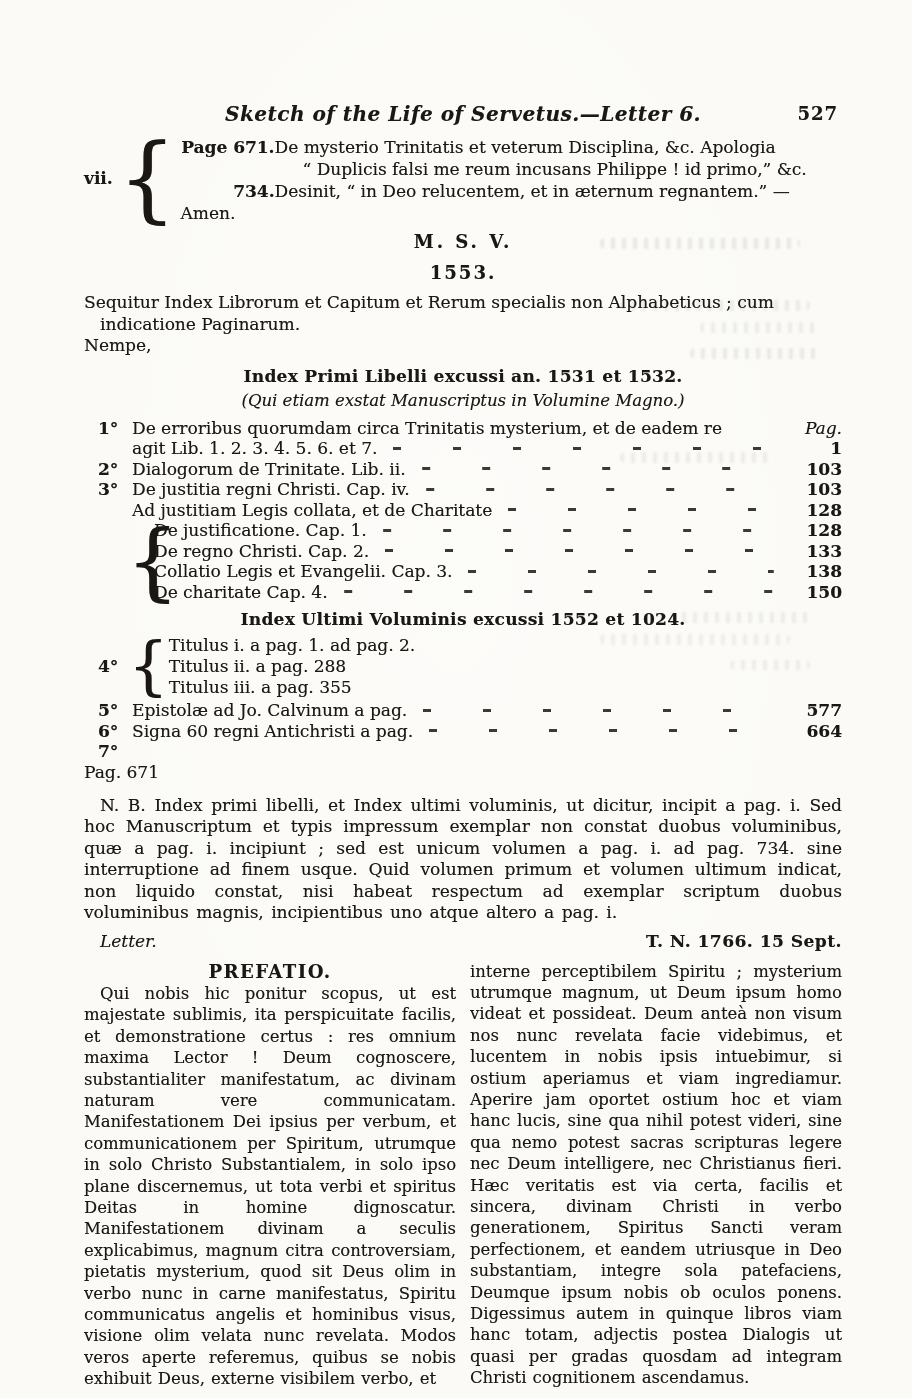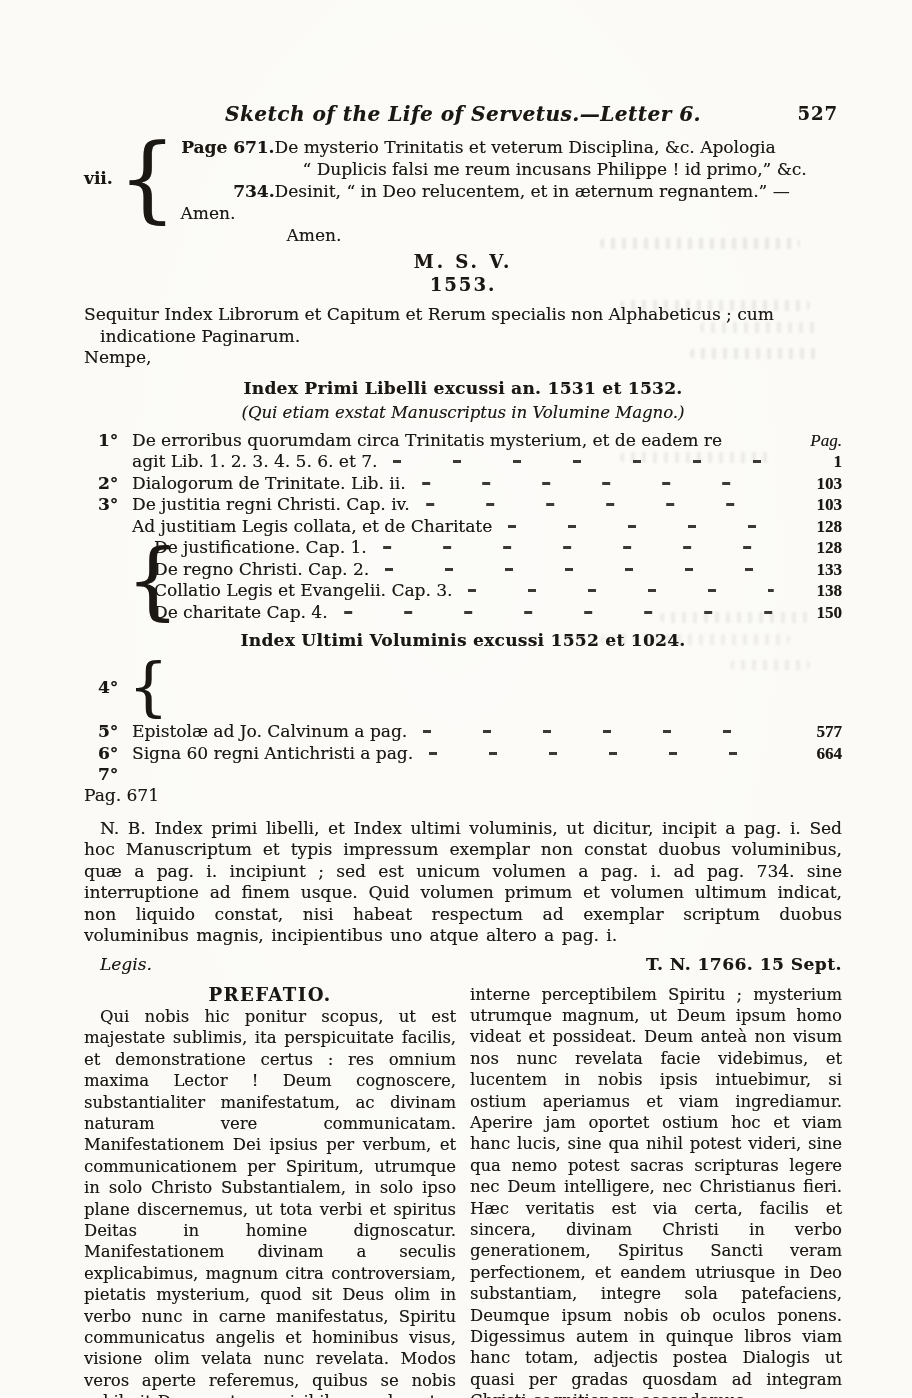--- a/index.html
+++ b/index.html
@@ -33,38 +33,38 @@
   .vii{display:flex;margin-top:8px;}
   .vii-label{width:34px;font-weight:bold;padding-top:32px;font-size:17px;flex:0 0 auto;}
   .vii-brace{flex:0 0 20px;display:flex;align-items:center;height:90px;overflow:visible;}
   .vii-brace span{font-size:92px;line-height:1;transform:scaleY(1.02);display:block;margin-top:-4px;}
   .vii-lines{flex:1;font-size:17px;line-height:22px;padding-left:4px;}
   .vprefix{display:inline-block;min-width:94px;text-align:right;margin-right:0;font-weight:bold;}
   .vline.q{padding-left:122px;}
   .vline.a{padding-left:106px;}
 
   .msv{font-size:18px;font-weight:bold;letter-spacing:3px;margin-top:5px;}
-  .year{font-size:18px;font-weight:bold;letter-spacing:2px;margin-top:2px;}
+  .year{font-size:18px;font-weight:bold;letter-spacing:2px;margin-top:10px;}
 
   .seq{margin-top:9px;font-size:17px;line-height:21.5px;}
   .seq2{padding-left:16px;}
 
   .idx-title{font-size:17px;font-weight:bold;margin-top:9px;letter-spacing:0.3px;}
   .idx-sub{font-size:16.5px;font-style:italic;margin-top:5px;}
 
   
   .ilist{margin-top:8px;font-size:17px;line-height:20.5px;padding-left:14px;}
   .irow{display:flex;align-items:baseline;}
   .numcol{flex:0 0 34px;font-weight:bold;}
   .itext{flex:0 0 auto;}
   .leader{flex:1 1 auto;align-self:center;height:3px;min-width:30px;margin:0 16px;
     background:repeating-linear-gradient(90deg, var(--ink) 0 8px, transparent 8px 60px);
     background-position:center;opacity:0.85;}
   .leader.noline{background:none;}
-  .pcol{flex:0 0 52px;text-align:right;font-weight:bold;font-family:Liberation Serif, serif;}
+  .pcol{flex:0 0 52px;text-align:right;font-weight:bold;}
   .pag-label{font-weight:normal;font-style:italic;}
 
   .bgroup{position:relative;margin-left:30px;padding-left:26px;}
   .bg-brace{position:absolute;left:-2px;top:50%;transform:translateY(-50%);}
   .bg-brace span{font-size:84px;line-height:1;display:block;transform:scaleY(1.0);}
 
   
   .t2{margin-top:7px;}
   .g4{display:flex;align-items:center;margin-top:5px;padding-left:14px;font-size:17px;}
   .g4num{flex:0 0 30px;font-weight:bold;}
@@ -119,21 +119,20 @@
 
     <div class="vii">
       <div class="vii-label">vii.</div>
       <div class="vii-brace">
           <span>{</span>
         </div>
       <div class="vii-lines">
         <div class="vline"><span class="vprefix">Page 671.</span><span>De mysterio Trinitatis et veterum Disciplina, &amp;c.  Apologia</span></div>
         <div class="vline q"><span>“ Duplicis falsi me reum incusans Philippe ! id primo,” &amp;c.</span></div>
         <div class="vline"><span class="vprefix">734.</span><span>Desinit, “ in Deo relucentem, et in æternum regnantem.” —Amen.</span></div>
-        <div class="vline a"><span>Amen.</span></div>
       </div>
     </div>
 
     <div class="center msv">M. S. V.</div>
     <div class="center year">1553.</div>
 
     <div class="seq">
       <div>Sequitur Index Librorum et Capitum et Rerum specialis non Alphabeticus ; cum</div>
       <div class="seq2">indicatione Paginarum.</div>
       <div>Nempe,</div>
@@ -201,20 +200,25 @@
       </div>
     </div>
 
     <div class="center idx-title t2">Index Ultimi Voluminis excussi 1552 et 1024.</div>
 
     <div class="g4">
       <div class="g4num">4°</div>
       <div class="g4brace">
           <span>{</span>
         </div>
+      <div class="g4lines">
+        <div>Titulus  i. a pag. 1. ad pag. 2.</div>
+        <div>Titulus ii. a pag. 288</div>
+        <div>Titulus iii. a pag. 355</div>
+      </div>
     </div>
 
     <div class="ilist" style="margin-top:2px;">
       <div class="irow">
         <span class="numcol">5°</span>
         <span class="itext">Epistolæ ad Jo. Calvinum a pag.</span>
         <span class="leader"></span>
         <span class="pcol">577</span>
       </div>
       <div class="irow">
@@ -225,21 +229,21 @@
       </div>
       <div class="irow">
         <span class="numcol">7°</span>
       </div>
     </div>
     <div class="pag671">Pag. 671</div>
 
     <p class="nb">N. B.  Index primi libelli, et Index ultimi voluminis, ut dicitur, incipit a pag. i. Sed hoc Manuscriptum et typis impressum exemplar non constat duobus voluminibus, quæ a pag. i. incipiunt ; sed est unicum volumen a pag. i. ad pag. 734. sine interruptione ad finem usque.  Quid volumen primum et volumen ultimum indicat, non liquido constat, nisi habeat respectum ad exemplar scriptum duobus voluminibus magnis, incipientibus uno atque altero a pag. i.</p>
 
     <div class="sig">
-      <span class="sig-l">Legis.</span>
+      <span class="sig-l">Letter.</span>
       <span class="sig-r">T. N. 1766. 15 Sept.</span>
     </div>
 
     <div class="cols">
       <div class="col">
         <div class="pref-head">PREFATIO.</div>
         <div class="ind">Qui nobis hic ponitur scopus, ut est majestate sublimis, ita perspicuitate facilis, et demonstratione certus : res omnium maxima Lector ! Deum cognoscere, substantialiter manifestatum, ac divinam naturam vere communicatam.  Manifestationem Dei ipsius per verbum, et communicationem per Spiritum, utrumque in solo Christo Substantialem, in solo ipso plane discernemus, ut tota verbi et spiritus Deitas in homine dignoscatur.  Manifestationem divinam a seculis explicabimus, magnum citra controversiam, pietatis mysterium, quod sit Deus olim in verbo nunc in carne manifestatus, Spiritu communicatus angelis et hominibus visus, visione olim velata nunc revelata.  Modos veros aperte referemus, quibus se nobis exhibuit Deus, externe visibilem verbo, et</div>
       </div>
       <div class="col">interne perceptibilem Spiritu ; mysterium utrumque magnum, ut Deum ipsum homo videat et possideat.  Deum anteà non visum nos nunc revelata facie videbimus, et lucentem in nobis ipsis intuebimur, si ostium aperiamus et viam ingrediamur.  Aperire jam oportet ostium hoc et viam hanc lucis, sine qua nihil potest videri, sine qua nemo potest sacras scripturas legere nec Deum intelligere, nec Christianus fieri.  Hæc veritatis est via certa, facilis et sincera, divinam Christi in verbo generationem, Spiritus Sancti veram perfectionem, et eandem utriusque in Deo substantiam, integre sola patefaciens, Deumque ipsum nobis ob oculos ponens.  Digessimus autem in quinque libros viam hanc totam, adjectis postea Dialogis ut quasi per gradas quosdam ad integram Christi cognitionem ascendamus.</div>
     </div>

